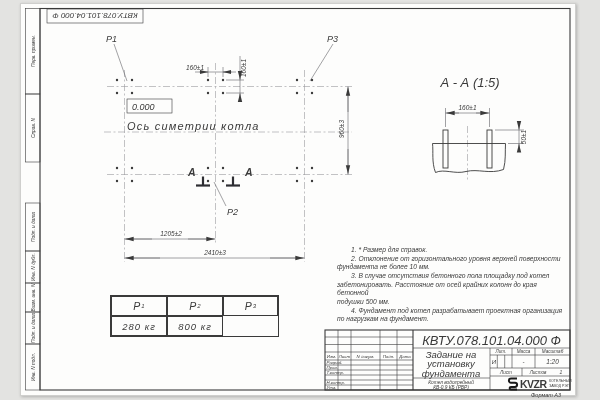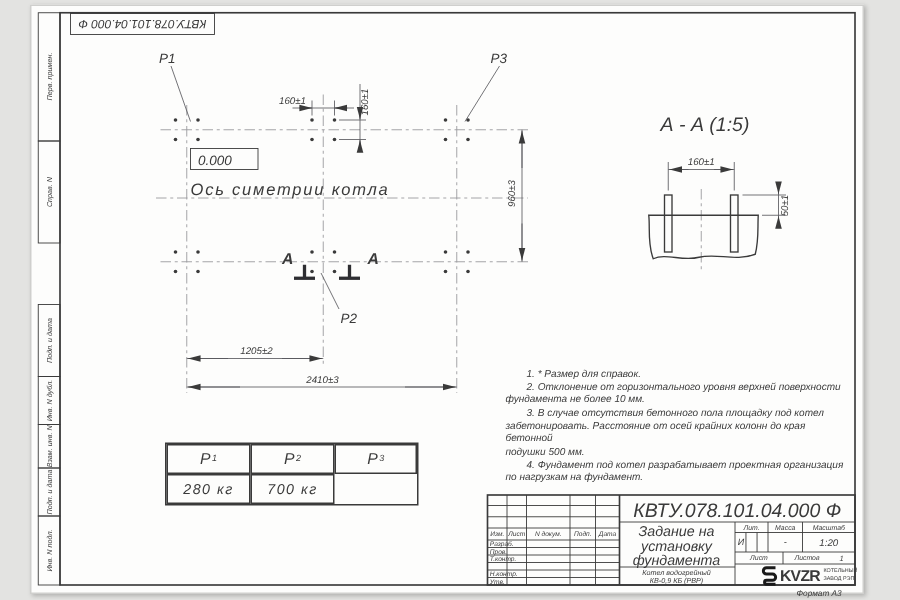--- a/index.html
+++ b/index.html
@@ -291,21 +291,21 @@
       </div>
     <div class="cell hd">
         <span>P</span>
         <sub>2</sub>
       </div>
     <div class="cell hd">
         <span>P</span>
         <sub>3</sub>
       </div>
     <div class="cell val">280 кг</div>
-    <div class="cell val">700 кг</div>
+    <div class="cell val">800 кг</div>
   </div>
 
   <div class="notes">
     <div class="indent">1. * Размер для справок.</div>
     <div class="indent">2. Отклонение от горизонтального уровня верхней поверхности</div>
     <div>фундамента не более 10 мм.</div>
     <div class="indent">3. В случае отсутствия бетонного пола площадку под котел</div>
     <div>забетонировать. Расстояние от осей крайних колонн до края бетонной</div>
     <div>подушки 500 мм.</div>
     <div class="indent">4. Фундамент под котел разрабатывает проектная организация</div>

